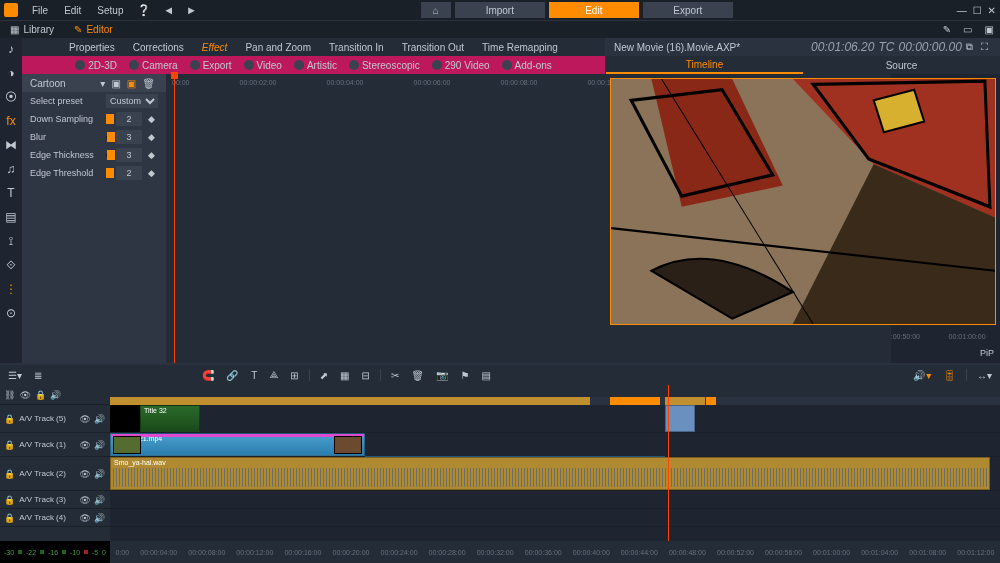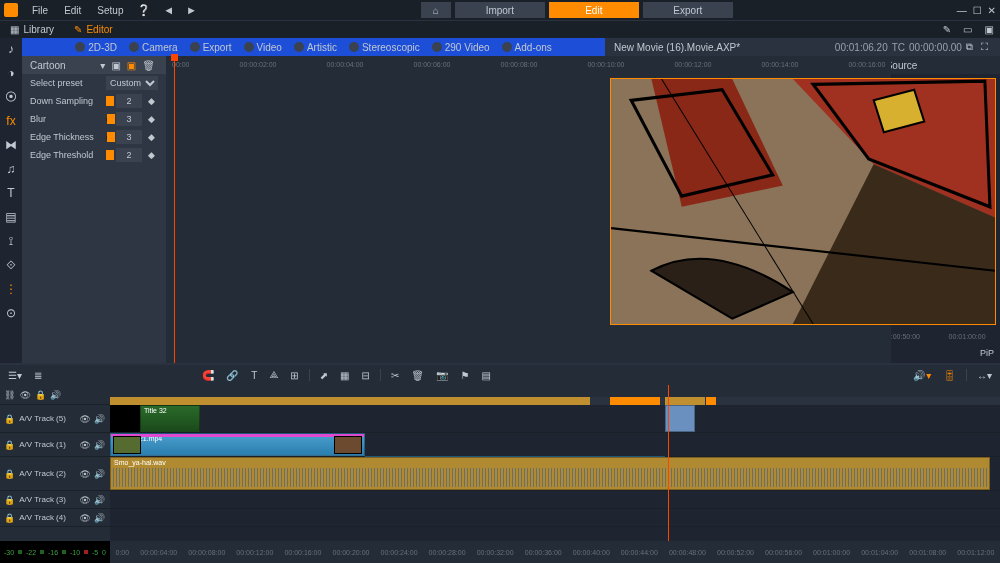--- a/index.html
+++ b/index.html
@@ -26,21 +26,21 @@
 
 .main { display: flex; height: 325px; }
 .left-tool-rail { width: 22px; background: #1e2530; display: flex; flex-direction: column; align-items: center; padding-top: 4px; gap: 10px; }
 .left-tool-rail .tool-icon { width: 14px; height: 14px; display: flex; align-items: center; justify-content: center; cursor: pointer; font-size: 12px; }
 .left-tool-rail .tool-icon.active { color: #ff8c00; }
 
 .editor-col { flex: 1; display: flex; flex-direction: column; background: #242c38; min-width: 0; }
 .cat-tabs { height: 18px; display: flex; align-items: center; justify-content: center; gap: 18px; font-size: 10px; background: #242c38; }
 .cat-tabs span { cursor: pointer; }
 .cat-tabs span.active { color: #ff8c00; font-style: italic; }
-.cat-tabs2 { height: 18px; display: flex; align-items: center; justify-content: center; gap: 12px; font-size: 10px; background: #1d4ed8; }
+.cat-tabs2 { height: 18px; display: flex; align-items: center; justify-content: center; gap: 12px; font-size: 10px; background: #be185d; }
 .cat-tabs2 .item { display: flex; align-items: center; gap: 3px; cursor: pointer; }
 .cat-tabs2 .dot { width: 10px; height: 10px; border-radius: 50%; background: #3a4250; display: inline-block; }
 
 .editor-body { flex: 1; display: flex; }
 .params-panel { width: 230px; background: #2e3644; display: flex; flex-direction: column; }
 .ruler-area { flex: 1; background: #242c38; position: relative; }
 .mini-ruler { height: 16px; background: #242c38; display: flex; align-items: center; font-size: 7px; color: #68707c; padding: 0 6px; gap: 50px; }
 .playhead { position: absolute; top: 0; bottom: 0; width: 1px; background: #ff4400; left: 8px; }
 .playhead::before { content: ""; position: absolute; top: -2px; left: -3px; width: 7px; height: 7px; background: #ff4400; }
 
@@ -52,21 +52,21 @@
 .preset-row select { flex: 1; background: #3a4250; color: #c0c8d0; border: none; font-size: 9px; height: 14px; }
 .param-row .slider { flex: 1; height: 3px; background: #1a2028; position: relative; }
 .param-row .slider .handle { position: absolute; width: 8px; height: 10px; background: #ff8c00; top: -4px; }
 .param-row .valbox { width: 26px; height: 14px; background: #3a4250; display: flex; align-items: center; justify-content: center; }
 .param-row .kf { width: 10px; cursor: pointer; }
 
 
 .preview-col { width: 395px; background: #1e2530; display: flex; flex-direction: column; border-left: 1px solid #2a3240; }
 .preview-header { height: 18px; background: #2a3240; display: flex; align-items: center; padding: 4px 8px; font-size: 10px; }
 .preview-header .title { flex: 1; }
-.preview-header .tc { font-size: 10px; color: #98a0ac; }
+.preview-header .tc { font-size: 12px; color: #98a0ac; font-style: italic; }
 .preview-header .ti { padding: 0 4px; cursor: pointer; }
 .preview-tabs { height: 18px; background: #242c38; display: flex; }
 .preview-tabs .ptab { flex: 1; display: flex; align-items: center; justify-content: center; cursor: pointer; font-size: 10px; }
 .preview-tabs .ptab.active { color: #ff8c00; border-bottom: 2px solid #ff8c00; }
 .preview-video { flex: 1; background: #000; margin: 4px; border: 1px solid #ff8c00; position: relative; overflow: hidden; }
 .preview-video svg { width: 100%; height: 100%; }
 .preview-ruler { height: 14px; display: flex; font-size: 7px; color: #68707c; justify-content: space-around; align-items: center; }
 .preview-controls { height: 20px; display: flex; align-items: center; justify-content: center; gap: 8px; font-size: 10px; }
 .preview-controls .pc { cursor: pointer; }
 .preview-controls .spacer { flex: 1; }
@@ -154,20 +154,29 @@
     <div class="tool-icon">♫</div>
     <div class="tool-icon">T</div>
     <div class="tool-icon">▤</div>
     <div class="tool-icon">⟟</div>
     <div class="tool-icon">⟐</div>
     <div class="tool-icon active">⋮</div>
     <div class="tool-icon">⊙</div>
   </div>
 
   <div class="editor-col">
+    <div class="cat-tabs">
+      <span>Properties</span>
+      <span>Corrections</span>
+      <span class="active">Effect</span>
+      <span>Pan and Zoom</span>
+      <span>Transition In</span>
+      <span>Transition Out</span>
+      <span>Time Remapping</span>
+    </div>
     <div class="cat-tabs2">
       <span class="item">
           <span class="dot"></span>
           <span>2D-3D</span>
         </span>
       <span class="item">
           <span class="dot"></span>
           <span>Camera</span>
         </span>
       <span class="item">

